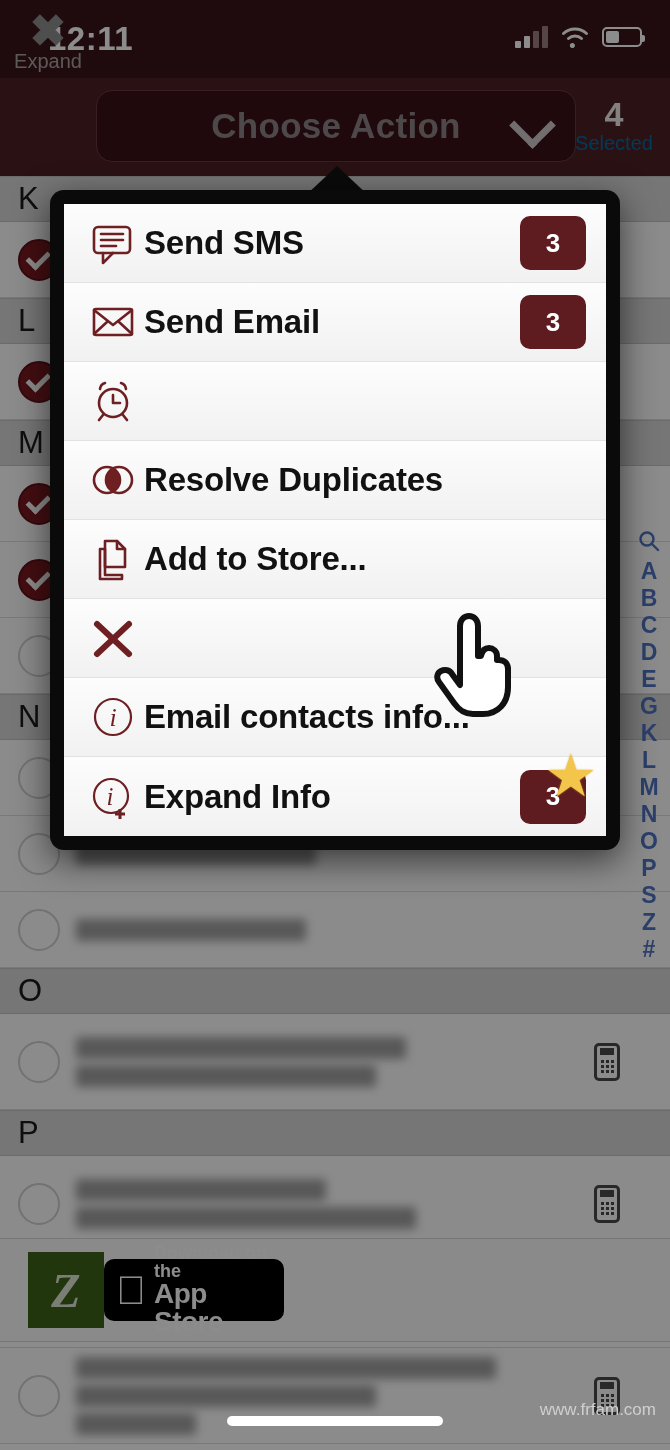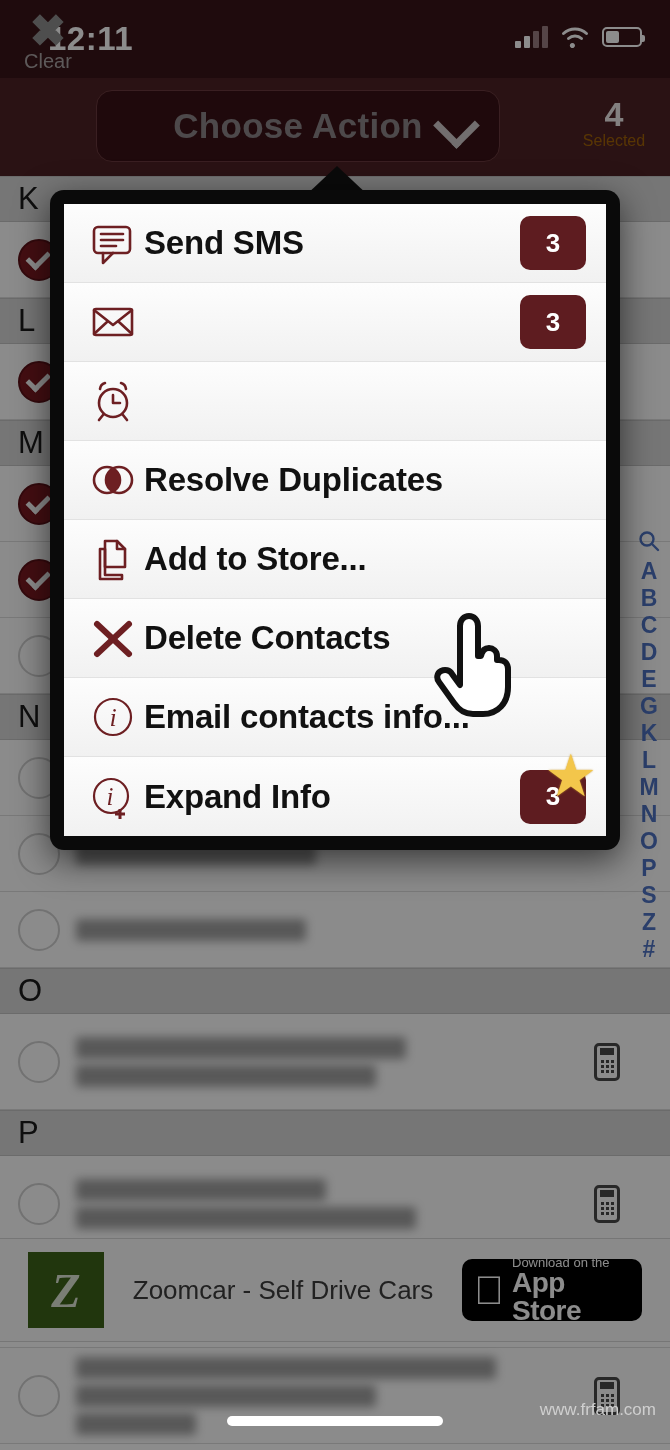--- a/index.html
+++ b/index.html
@@ -49,38 +49,38 @@
     background:#4d2226;
   }
   .clear-btn{
     position:absolute;left:12px;top:10px;width:72px;text-align:center;
   }
   .clear-x{
     font-size:44px;color:#8f8f8f;line-height:42px;font-weight:bold;
   }
   .clear-lbl{font-size:20px;color:#a9a2a3;margin-top:-2px;}
   .choose-action{
-    position:absolute;left:96px;top:90px;width:404px;height:72px;
+    position:absolute;left:96px;top:90px;width:480px;height:72px;
     background:#3a1216;border:1px solid #6a3a3e;border-radius:16px;
     display:flex;align-items:center;justify-content:center;
     box-sizing:border-box;
   }
   .choose-action-lbl{
     font-size:35px;color:#8d8589;font-weight:600;letter-spacing:.3px;
   }
   .chev{
     position:absolute;right:26px;top:18px;
     width:26px;height:26px;border-right:7px solid #cfc8ca;border-bottom:7px solid #cfc8ca;
     transform:rotate(45deg);
   }
   .sel-count{
     position:absolute;right:6px;top:96px;width:100px;text-align:center;
   }
   .sel-num{font-size:34px;color:#efeaea;font-weight:bold;line-height:36px;}
-  .sel-lbl{font-size:16px;color:#a16207;}
+  .sel-lbl{font-size:20px;color:#0369a1;}
 
   
   .list{position:absolute;top:176px;left:0;width:670px;}
   .sec-head{
     height:46px;background:#d8d8d8;border-top:1px solid #c4c4c4;border-bottom:1px solid #c4c4c4;
     display:flex;align-items:center;padding-left:18px;box-sizing:border-box;
   }
   .sec-head span{font-size:31px;color:#1a1a1a;font-weight:500;}
   .row{
     height:76px;background:#fdfdfd;border-bottom:1px solid #dcdcdc;
@@ -138,21 +138,21 @@
     justify-content:center;color:#dfe6d6;font-size:48px;font-weight:bold;
     font-style:italic;font-family:"Liberation Serif", serif;
   }
   .ad-txt{flex:1;text-align:center;font-size:26px;color:#3c3c3c;padding:0 10px;}
   .ad-store{
     width:180px;height:62px;background:#000;border-radius:10px;color:#fff;
     display:flex;align-items:center;gap:8px;padding:0 12px;box-sizing:border-box;
   }
   .apple{font-size:40px;line-height:40px;}
   .store-txt{display:flex;flex-direction:column;line-height:1;}
-  .store-txt .s1{font-size:13px;}
+  .store-txt .s1{font-size:18px;font-weight:bold;}
   .store-txt .s2{font-size:28px;font-weight:bold;letter-spacing:-.5px;}
 
   .home-ind{
     position:absolute;left:50%;transform:translateX(-50%);bottom:24px;
     width:216px;height:10px;border-radius:5px;background:#fff;z-index:6;
   }
   .watermark{
     position:absolute;right:14px;bottom:30px;font-size:17px;color:#cfcfcf;z-index:6;
   }
 
@@ -228,21 +228,21 @@
         </svg>
         <div class="batt">
             <b></b>
           </div>
       </div>
     </div>
 
     <div class="action-bar"></div>
     <div class="clear-btn">
       <div class="clear-x">✖</div>
-      <div class="clear-lbl">Clear</div>
+      <div class="clear-lbl">Expand</div>
     </div>
     <div class="choose-action">
       <span class="choose-action-lbl">Choose Action</span>
       <span class="chev"></span>
     </div>
     <div class="sel-count">
       <div class="sel-num">4</div>
       <div class="sel-lbl">Selected</div>
     </div>
 
@@ -365,21 +365,20 @@
         <div>N</div>
         <div>O</div>
         <div>P</div>
         <div>S</div>
         <div>Z</div>
         <div>#</div>
       </div>
 
     <div class="ad">
       <div class="ad-logo">Z</div>
-      <div class="ad-txt">Zoomcar - Self Drive Cars</div>
       <div class="ad-store">
         <span class="apple"></span>
         <span class="store-txt">
           <span class="s1">Download on the</span>
           <span class="s2">App Store</span>
         </span>
       </div>
     </div>
   </div>
 
@@ -404,20 +403,21 @@
         </div>
         <div class="mi">
           <div class="mi-icon">
             <svg width="48" height="48" viewBox="0 0 48 48" fill="none" stroke="#6d1f22" stroke-width="2.6" stroke-linecap="round" stroke-linejoin="round">
               <rect x="5" y="11" width="38" height="26" rx="2"></rect>
               <path d="M5 12 L24 27 L43 12"></path>
               <path d="M5 36 L18 24"></path>
               <path d="M43 36 L30 24"></path>
             </svg>
           </div>
+          <div class="mi-label">Send Email</div>
           <div class="badge">3</div>
         </div>
         <div class="mi">
           <div class="mi-icon">
             <svg width="48" height="48" viewBox="0 0 48 48" fill="none" stroke="#6d1f22" stroke-width="2.6" stroke-linecap="round" stroke-linejoin="round">
               <circle cx="24" cy="26" r="14"></circle>
               <path d="M24 18 L24 26 L31 26"></path>
                 <path d="M11 12 a7 7 0 0 1 5 -6"></path>
               <path d="M37 12 a7 7 0 0 0 -5 -6"></path>
                 <path d="M14 38 L10 43"></path>
@@ -445,21 +445,20 @@
           </div>
           <div class="mi-label">Add to Store...</div>
         </div>
         <div class="mi">
           <div class="mi-icon">
             <svg width="48" height="48" viewBox="0 0 48 48" fill="none" stroke="#6d1f22" stroke-width="6" stroke-linecap="round">
               <line x1="8" y1="10" x2="40" y2="40"></line>
               <line x1="40" y1="10" x2="8" y2="40"></line>
             </svg>
           </div>
-          <div class="mi-label">Delete Contacts</div>
         </div>
         <div class="mi">
           <div class="mi-icon">
             <svg width="48" height="48" viewBox="0 0 48 48" fill="none" stroke="#6d1f22" stroke-width="2.2">
               <circle cx="24" cy="24" r="18"></circle>
               <text x="24" y="33" font-family="Liberation Serif, serif" font-size="26" font-style="italic" fill="#6d1f22" stroke="none" text-anchor="middle">i</text>
             </svg>
           </div>
           <div class="mi-label">Email contacts info...</div>
         </div>

